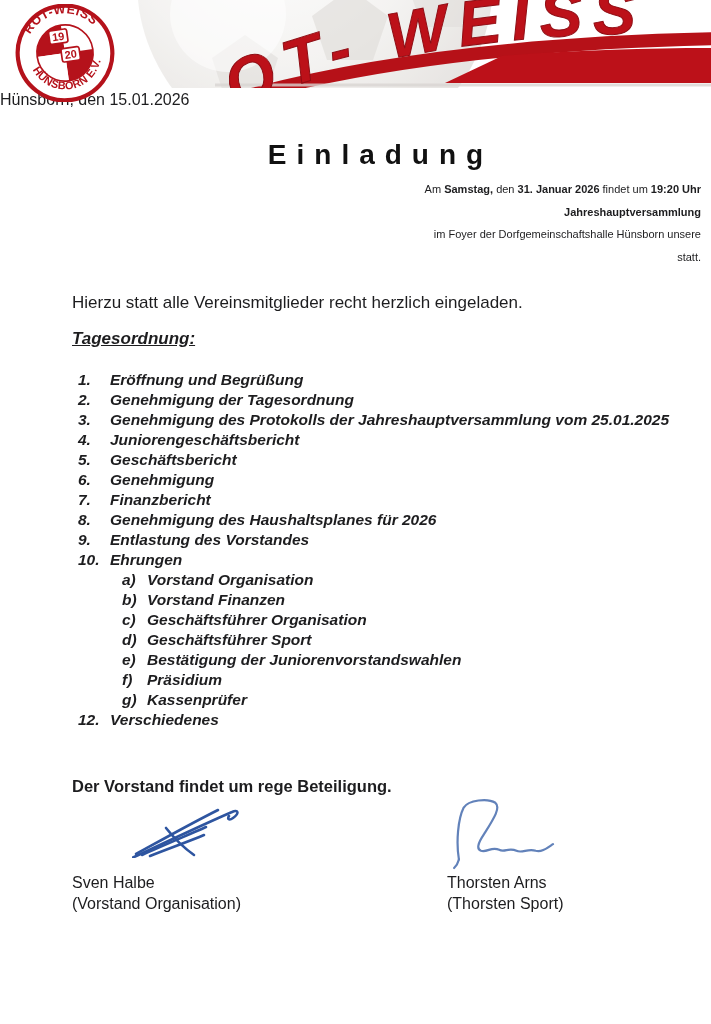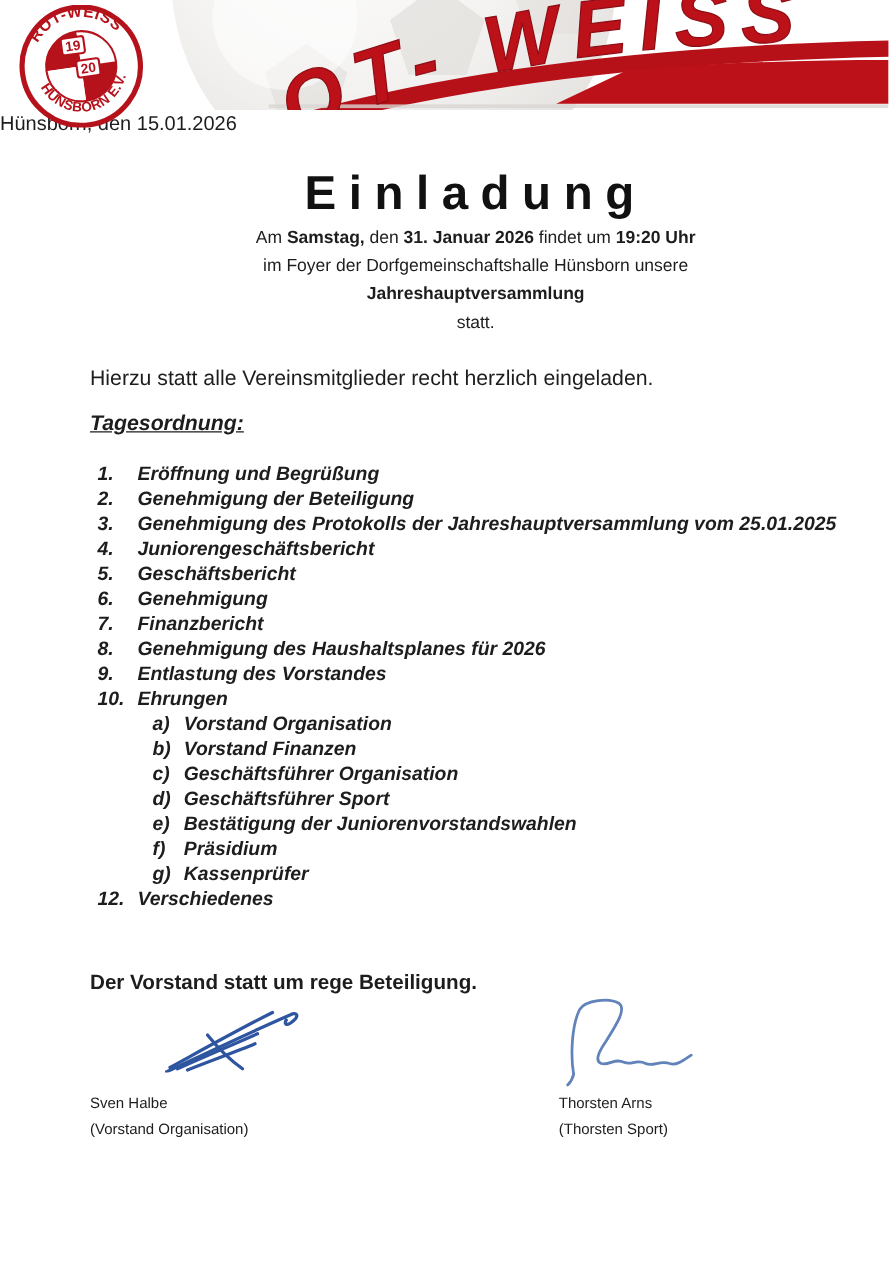--- a/index.html
+++ b/index.html
@@ -20,25 +20,25 @@
   .banner-big-text {
     font-family:"Liberation Sans", sans-serif;
     font-weight:bold; font-style:italic;
     font-size:64px; letter-spacing:10px;
     fill:#bc1119; stroke:#8e0d14; stroke-width:1px;
   }
   
   .date-line { margin-top:2px; padding-right:21px; font-size:16px; line-height:20px; }
   .title {
     margin:24px 10px 0 60px; text-align:center;
-    font-size:38px; line-height:42px; font-weight:bold; letter-spacing:10px;
+    font-size:28px; line-height:42px; font-weight:bold; letter-spacing:10px;
     color:#111;
   }
   
-  .intro { margin:2px 10px 0 60px; text-align:center; font-size:14px; line-height:22.5px; }
+  .intro { margin:2px 10px 0 60px; text-align:right; font-size:11px; line-height:22.5px; }
   .intro-line { white-space:pre-wrap; }
   .b { font-weight:bold; }
   
   .invitation { margin:24px 0 0 72px; font-size:17px; line-height:22px; }
   .agenda-heading {
     margin:14px 0 0 72px; font-size:17px; line-height:22px; font-weight:bold;
     text-decoration:underline;
     font-style:italic;
   }
   .agenda-list { margin-top:20px; }
@@ -50,21 +50,21 @@
   .agenda-row .marker { width:32px; flex:0 0 32px; }
   .agenda-row.sub { margin-left:122px; }
   .agenda-row.sub .marker { width:25px; flex:0 0 25px; }
   .closing { margin:46px 0 0 72px; font-size:16.5px; line-height:20px; font-weight:bold; }
   
   .sig-row { display:flex; margin-top:2px; height:62px; }
   .sig-col1 { margin-left:72px; width:300px; }
   .sig-col2 { margin-left:75px; }
   .sig-col1 svg { margin-left:60px; display:block; }
   .sig-col2 svg { display:block; }
-  .names-row { display:flex; margin-top:12px; font-size:12px; line-height:21px; }
+  .names-row { display:flex; margin-top:12px; font-size:16px; line-height:21px; }
   .name-col1 { margin-left:72px; width:300px; }
   .name-col2 { margin-left:75px; }
 </style>
 </head>
 <body>
 
 <div class="page">
 
   <div class="banner-wrap">
     <svg width="711" height="88" viewBox="0 0 711 88" aria-hidden="true">
@@ -128,36 +128,36 @@
       </g>
     </svg>
   </div>
 
   <div class="date-line">Hünsborn, den 15.01.2026</div>
 
   <div class="title">Einladung</div>
 
   <div class="intro">
     <div class="intro-line"><span>Am </span><span class="b">Samstag,</span><span> den </span><span class="b">31. Januar 2026</span><span> findet um </span><span class="b">19:20 Uhr</span></div>
+    <div class="intro-line b">Jahreshauptversammlung</div>
     <div class="intro-line">im Foyer der Dorfgemeinschaftshalle Hünsborn unsere</div>
-    <div class="intro-line b">Jahreshauptversammlung</div>
     <div class="intro-line">statt.</div>
   </div>
 
   <div class="invitation">Hierzu statt alle Vereinsmitglieder recht herzlich eingeladen.</div>
 
   <div class="agenda-heading">Tagesordnung:</div>
   <div class="agenda-list" id="agenda-list">
       <div class="agenda-row">
         <span class="marker">1.</span>
         <span class="itext">Eröffnung und Begrüßung</span>
       </div>
       <div class="agenda-row">
         <span class="marker">2.</span>
-        <span class="itext">Genehmigung der Beteiligung</span>
+        <span class="itext">Genehmigung der Tagesordnung</span>
       </div>
       <div class="agenda-row">
         <span class="marker">3.</span>
         <span class="itext">Genehmigung des Protokolls der Jahreshauptversammlung vom 25.01.2025</span>
       </div>
       <div class="agenda-row">
         <span class="marker">4.</span>
         <span class="itext">Juniorengeschäftsbericht</span>
       </div>
       <div class="agenda-row">
@@ -211,21 +211,21 @@
       <div class="agenda-row sub">
         <span class="marker">g)</span>
         <span class="itext">Kassenprüfer</span>
       </div>
       <div class="agenda-row">
         <span class="marker">12.</span>
         <span class="itext">Verschiedenes</span>
       </div>
     </div>
 
-  <div class="closing">Der Vorstand statt um rege Beteiligung.</div>
+  <div class="closing">Der Vorstand findet um rege Beteiligung.</div>
 
   <div class="sig-row">
     <div class="sig-col1">
       <svg width="120" height="60" viewBox="0 0 120 60" aria-hidden="true">
         <g fill="none" stroke="#2e55a0" stroke-width="2.6" stroke-linecap="round">
           <path d="M4,56 C26,44 58,26 86,12"></path>
           <path d="M0,60 C30,46 72,26 100,14 C106,11 108,15 101,20 C97,23 95,21 97,18"></path>
           <path d="M10,57 C32,47 56,37 74,29"></path>
           <path d="M18,58 C38,50 58,43 72,37"></path>
           <path d="M34,30 C42,40 52,50 62,57"></path>

